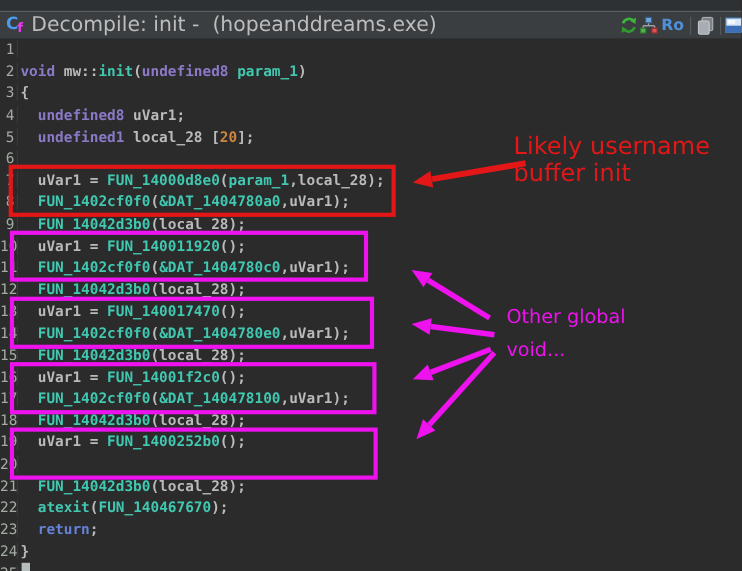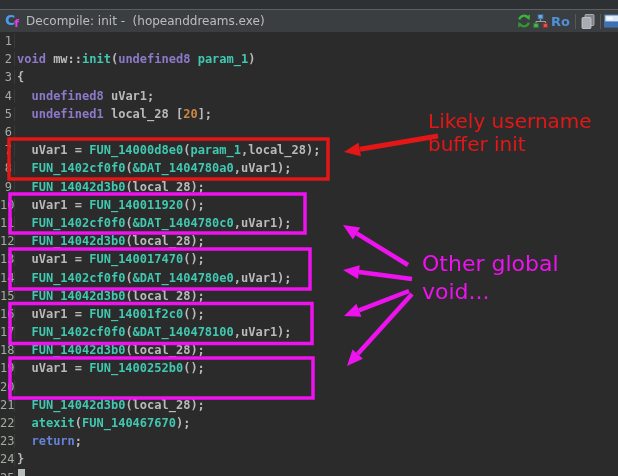--- a/index.html
+++ b/index.html
@@ -10,21 +10,21 @@
 
   .titlebar {
     position:absolute; top:9px; left:0; width:618px; height:23px;
     background:var(--titlebar-bg,#3b3e40);
     border-top:1px solid #5c6062;
     display:flex; align-items:center; padding:0 0 0 5px; overflow:hidden;
   }
   .cf-icon { display:flex; align-items:flex-start; line-height:1; flex:none; }
   .cf-c { color:#4a9cee; font:bold 14px "DejaVu Sans",sans-serif; }
   .cf-f { color:#e83cee; font:bold 11px "DejaVu Sans",sans-serif; margin:5px 0 0 -1px; }
-  .title-text { margin-left:7px; color:#bdbdbd; font-size:12px; white-space:pre; flex:none; }
+  .title-text { margin-left:7px; color:#bdbdbd; font-size:17px; white-space:pre; flex:none; }
   .tb-icons { margin-left:auto; display:flex; align-items:center; gap:0; padding-right:0;justify-content:space-between; }
   .tb-icons svg { display:block; }
   .tb-divider { width:1px; height:15px; background:#55595b; margin:0 3px; }
   .ro-label { color:#4f90d9; font:bold 13px "DejaVu Sans",sans-serif; padding:0 2px; }
   .clip-icon { margin-right:-3px; }
 
   .code-area { position:absolute; top:32px; left:0; width:618px; height:444px; overflow:hidden; }
   .code-line { height:18.2px; display:flex; align-items:center; font:bold 12px "DejaVu Sans Mono",monospace; }
   .code-line .num {
     flex:none; width:15px; text-align:right; padding-right:2px;
@@ -37,21 +37,21 @@
   .tk-f { color:var(--function,#41c8b1); }
   .tk-n { color:var(--number,#cb8742); }
   .tk-r { color:var(--return-kw,#6583d8); }
 
   .caret { position:absolute; left:18px; top:469px; width:7px; height:7px; background:#b7bcbd; }
 
   .overlay { position:absolute; top:0; left:0; pointer-events:none; }
 
   .ann-text { position:absolute; pointer-events:none; }
   .ann-red  { left:428px; top:110px; color:var(--red-ann,#e31717);     font-size:20px; line-height:23px; }
-  .ann-mag  { left:422px; top:250px; color:var(--magenta-ann,#ee12ee); font-size:22px; line-height:28px; }
+  .ann-mag  { left:422px; top:250px; color:var(--magenta-ann,#ee12ee); font-size:16px; line-height:28px; }
 </style>
 </head>
 <body>
 
 <div class="top-strip"></div>
 
 <div class="titlebar">
   <span class="cf-icon">
     <span class="cf-c">C</span>
     <span class="cf-f">f</span>

